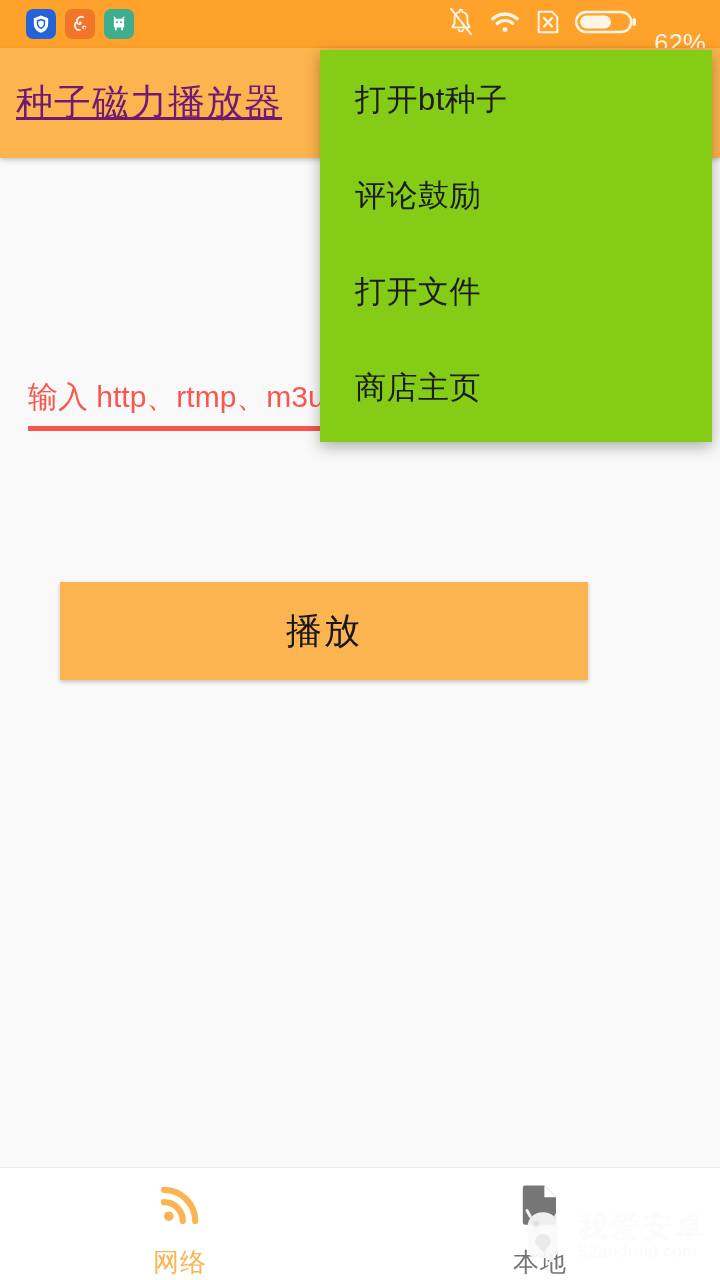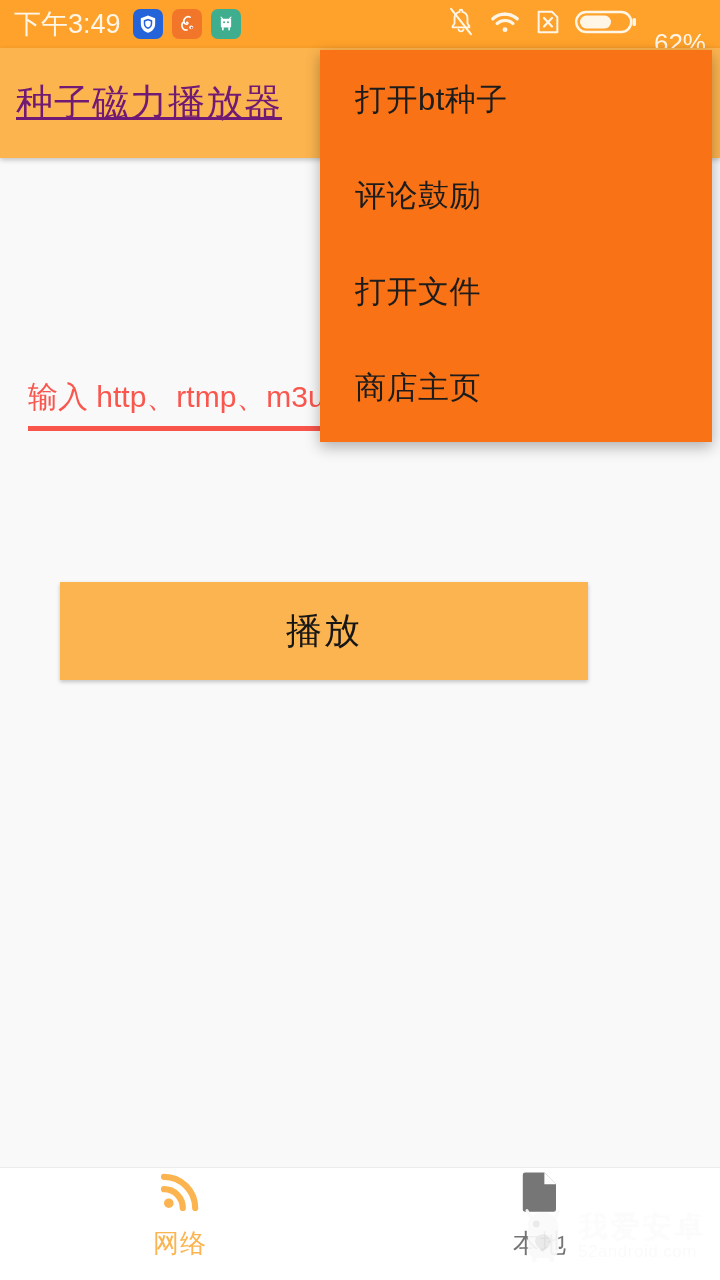--- a/index.html
+++ b/index.html
@@ -136,21 +136,21 @@
     letter-spacing: 2px;
   }
 
   
   #overflow-menu {
     position: absolute;
     top: 50px;
     left: 320px;
     width: 392px;
     height: 392px;
-    background: #f97316;
+    background: #84cc16;
     box-shadow: 0 5px 14px rgba(0,0,0,0.30);
     z-index: 20;
     padding-top: 2px;
     box-sizing: border-box;
   }
   .menu-item {
     height: 96px;
     display: flex;
     align-items: center;
     padding-left: 35px;
@@ -170,22 +170,22 @@
     background: #FFFFFF;
     border-top: 1px solid #ECECEC;
     display: flex;
     z-index: 3;
   }
   .nav-tab {
     flex: 1;
     display: flex;
     flex-direction: column;
     align-items: center;
-    justify-content: flex-start;
-    gap: 6px;
+    justify-content: flex-end;
+    gap: 12px;
     cursor: pointer;
   }
   .nav-label {
     font-size: 26px;
     letter-spacing: 1px;
   }
   .nav-tab.active .nav-label { color: #FBB44F; }
   .nav-tab.inactive .nav-label { color: #747474; }
 
   
@@ -214,21 +214,20 @@
   #wm-url {
     font-size: 17px;
     color: #FAFAFA;
     letter-spacing: 0.5px;
   }
 </style>
 </head>
 <body>
 
 <div id="status-bar">
-  <span id="status-clock">下午3:49</span>
 
   <div class="status-apps">
     <span class="app-badge" style="background:#2563D9;">
       <svg width="22" height="22" viewBox="0 0 24 24">
           <path d="M12 2.6 4.2 5.6v6.1c0 4.9 3.3 8.7 7.8 9.8 4.5-1.1 7.8-4.9 7.8-9.8V5.6L12 2.6z" fill="#FFFFFF"></path>
           <path d="M12 6.2 7.4 7.9v3.6c0 2.9 1.9 5.2 4.6 5.9 2.7-.7 4.6-3 4.6-5.9V7.9L12 6.2z" fill="#2563D9"></path>
           <path d="M12 8.1 9 9.2v2.4c0 1.9 1.3 3.5 3 4 1.7-.5 3-2.1 3-4V9.2L12 8.1z" fill="#FFFFFF"></path>
         </svg>
     </span>
     <span class="app-badge" style="background:#F2762A;">

